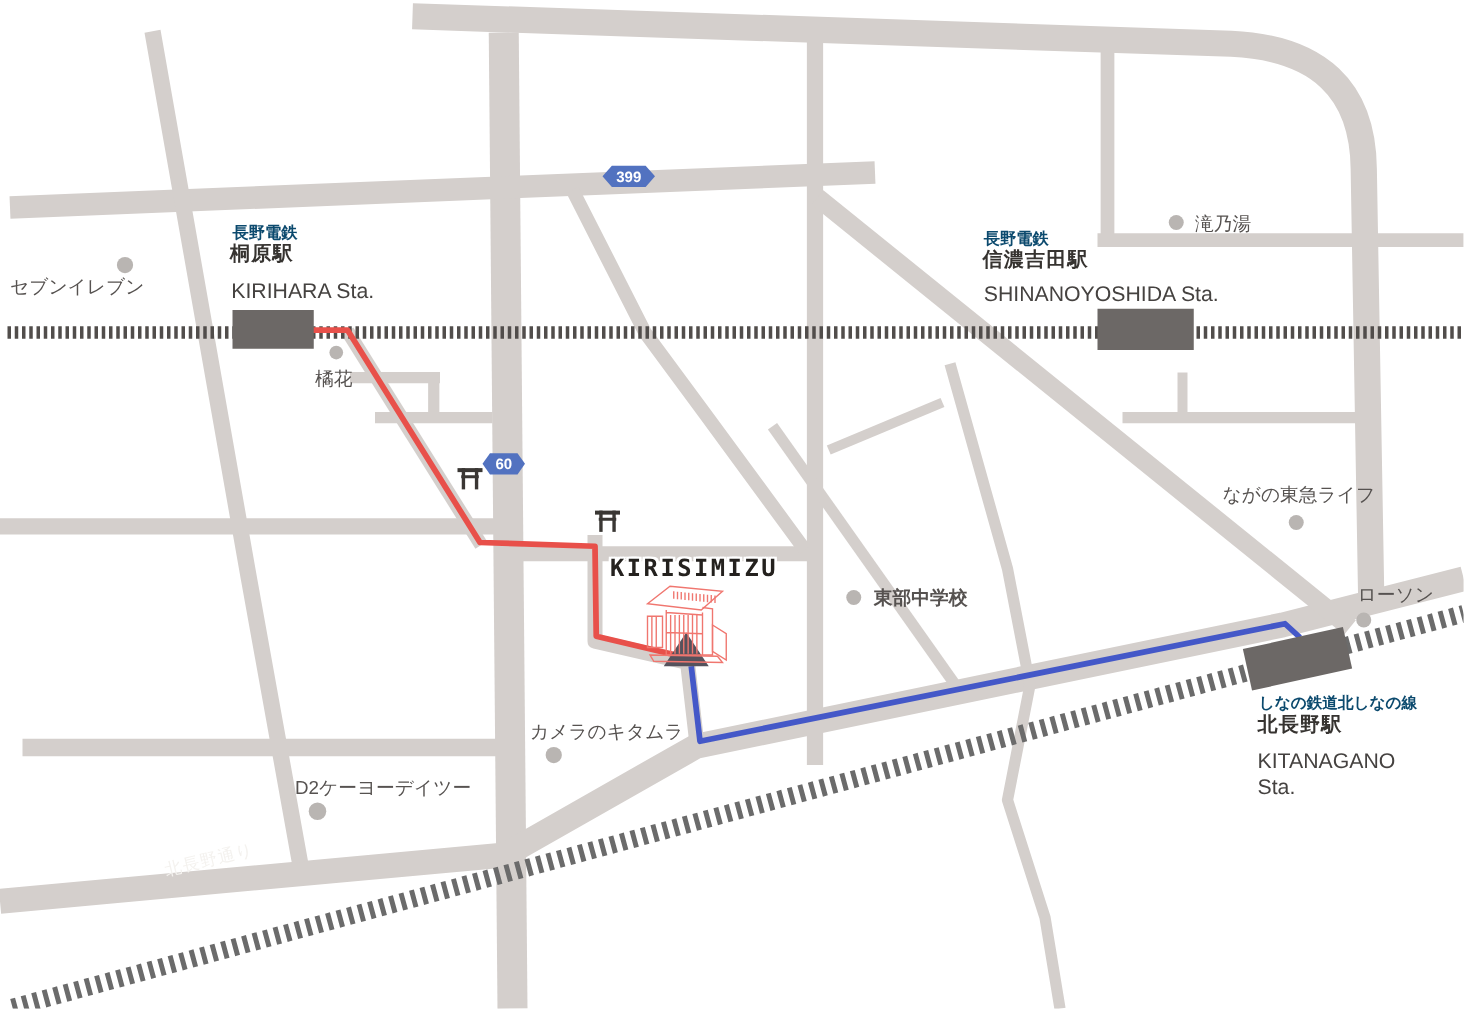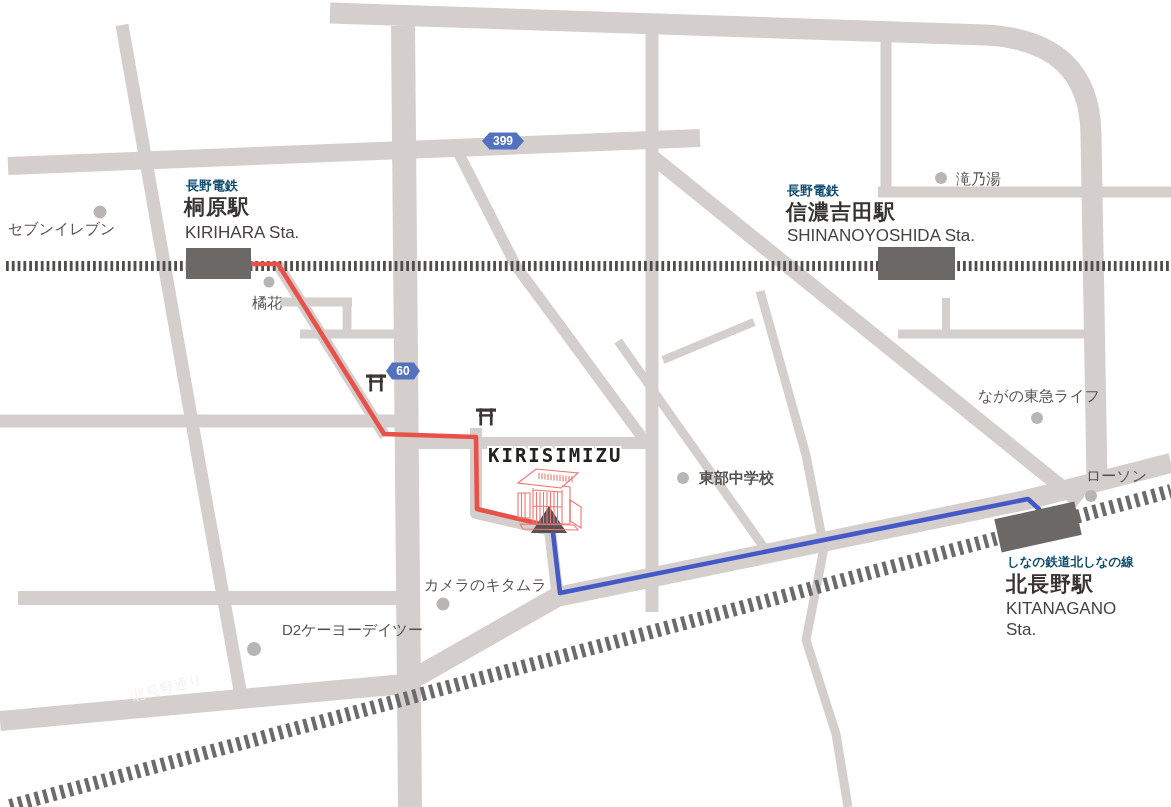--- a/index.html
+++ b/index.html
@@ -4,21 +4,21 @@
 <style>
   html,body{margin:0;padding:0;background:#fff;}
   .map-root{
     position:relative;width:1171px;height:807px;background:#ffffff;
     overflow:hidden;font-family:"Liberation Sans",sans-serif;
   }
   .map-root svg.geo{position:absolute;left:0;top:0;width:1171px;height:807px;}
   svg text{font-family:"Liberation Sans",sans-serif;font-weight:bold;}
   .lbl{position:absolute;font-size:15px;color:#565250;white-space:nowrap;}
   .station-company{position:absolute;font-size:13px;color:#0c4a6e;white-space:nowrap;font-weight:bold;}
-  .station-name{position:absolute;font-size:21px;font-weight:bold;color:#363330;white-space:nowrap;letter-spacing:1px;}
+  .station-name{position:absolute;font-size:16px;font-weight:bold;color:#363330;white-space:nowrap;letter-spacing:1px;}
   .station-romaji{position:absolute;font-size:17px;color:#454240;white-space:nowrap;}
   .street-name{
     position:absolute;font-size:13.5px;color:#f4f2ef;white-space:nowrap;
     transform:rotate(-13.5deg);transform-origin:left top;letter-spacing:1px;
   }
   .dest-label{
     position:absolute;font-size:19px;font-weight:bold;color:#24211e;white-space:nowrap;
     font-family:"DejaVu Sans Mono",monospace;letter-spacing:2px;
     text-shadow:-2px -2px 0 #fff,2px -2px 0 #fff,-2px 2px 0 #fff,2px 2px 0 #fff,
                 0 -2px 0 #fff,0 2px 0 #fff,-2px 0 0 #fff,2px 0 0 #fff;
@@ -128,19 +128,19 @@
   <div class="lbl" style="left:978px;top:387px;">ながの東急ライフ</div>
   <div class="lbl" style="left:1086px;top:467px;">ローソン</div>
 
   <div class="station-company" style="left:1007px;top:554px;font-size:12.5px;">しなの鉄道北しなの線</div>
   <div class="station-name" style="left:1006px;top:570px;">北長野駅</div>
   <div class="station-romaji" style="left:1006px;top:599px;">KITANAGANO</div>
   <div class="station-romaji" style="left:1006px;top:620px;">Sta.</div>
 
   <div class="lbl" style="left:699px;top:469px;font-weight:bold;">東部中学校</div>
   <div class="lbl" style="left:424px;top:576px;">カメラのキタムラ</div>
-  <div class="lbl" style="left:236px;top:621px;padding-left:46px;">D2ケーヨーデイツー</div>
+  <div class="lbl" style="left:236px;top:621px;">D2ケーヨーデイツー</div>
 
   <div class="street-name" style="left:130px;top:688px;">北長野通り</div>
 
   <div class="dest-label" style="left:488px;top:444px;text-align:right;">KIRISIMIZU</div>
 
 </div>
 
 </body></html>

